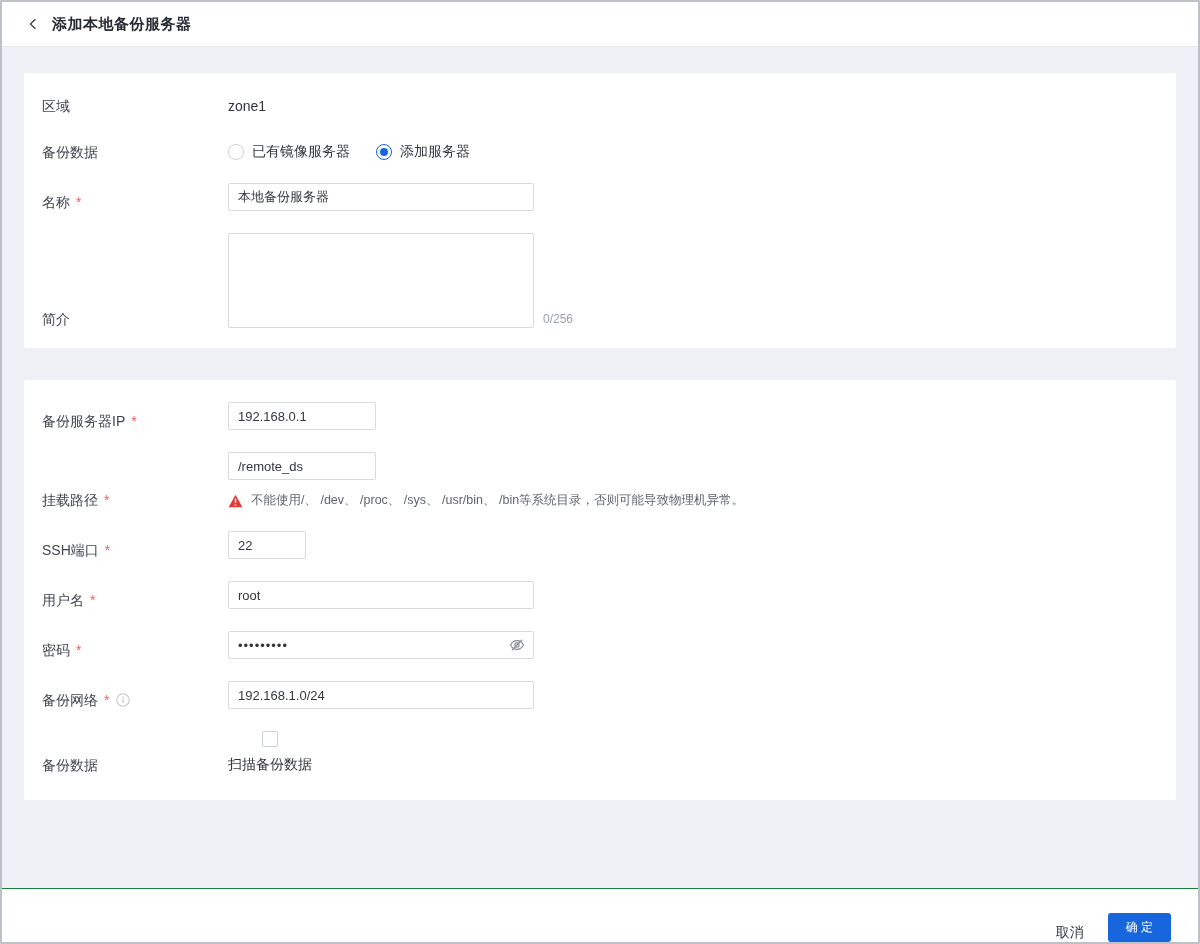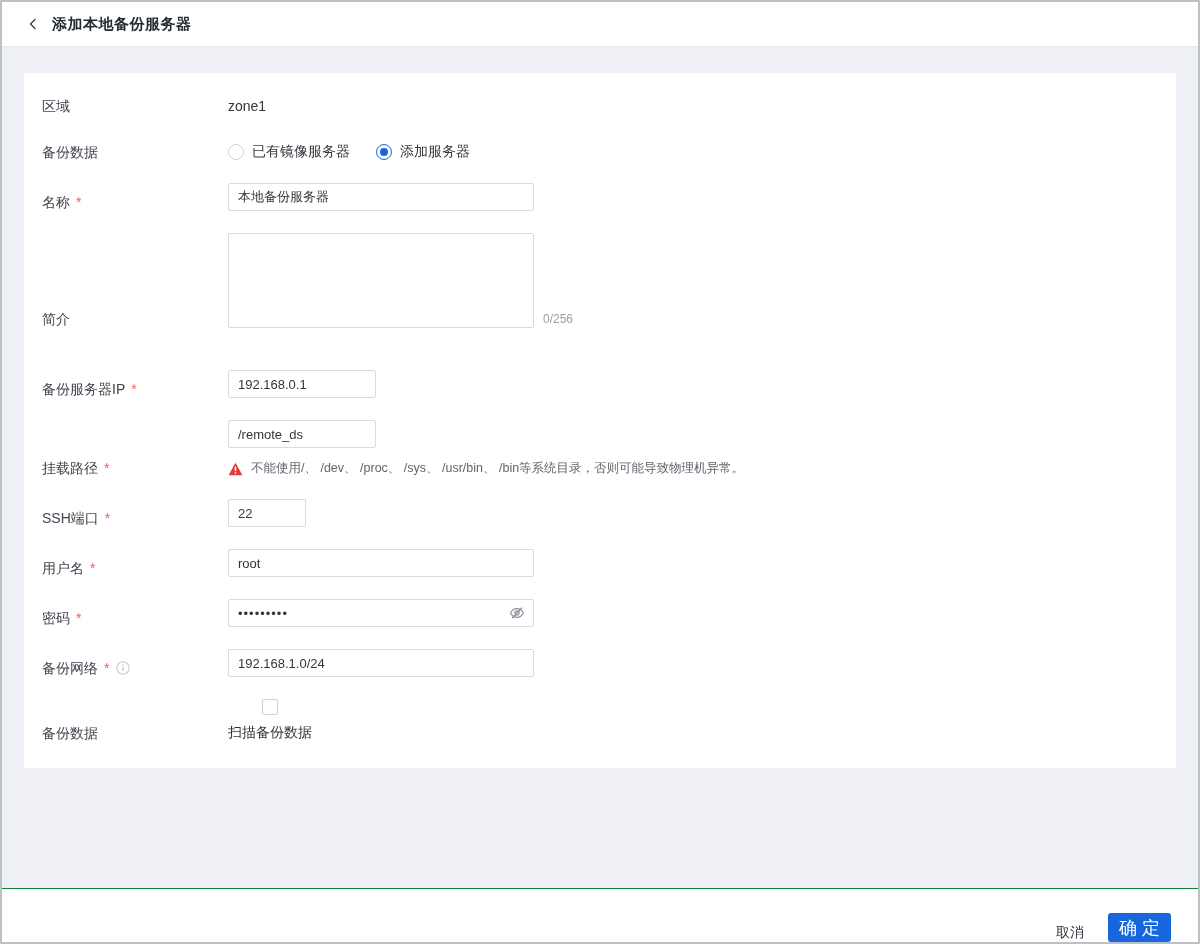--- a/index.html
+++ b/index.html
@@ -37,21 +37,21 @@
   .content {
     flex:1 1 auto;
     background:#eef0f5;
     padding:26px 22px 0 22px;
     overflow:hidden;
   }
   .card {
     background:#fff; border-radius:2px;
     padding:24px 18px 20px 18px;
   }
-  .card + .card { margin-top:0; }
+  .card + .card { margin-top:32px; }
   .card2 { padding:22px 18px 26px 18px; }
 
   .form-row { display:flex; align-items:flex-end; }
   .form-row + .form-row { margin-top:22px; }
   .row-zone + .form-row { margin-top:28px; }
 
   .field-label {
     width:186px; flex:0 0 186px;
     font-size:14px; color:#40454e;
     padding-top:5px;
@@ -133,22 +133,22 @@
     display:flex; align-items:flex-end; justify-content:flex-end;
     padding-right:27px; gap:24px;
   }
   .btn-cancel {
     background:none; border:none; cursor:pointer;
     font-size:14px; color:#33373d;
     font-family:"Liberation Sans","DejaVu Sans",sans-serif;
   }
   .btn-confirm {
     background:#1766dd; border:none; cursor:pointer;
-    color:#fff; font-size:18px;
-    height:29px; padding:0 11px;
+    color:#fff; font-size:12px;
+    height:29px; padding:0 18px;
     border-radius:3px;
     font-family:"Liberation Sans","DejaVu Sans",sans-serif;
   }
 </style>
 </head>
 <body>
 
 <div class="page">
 
   <header class="page-header">

